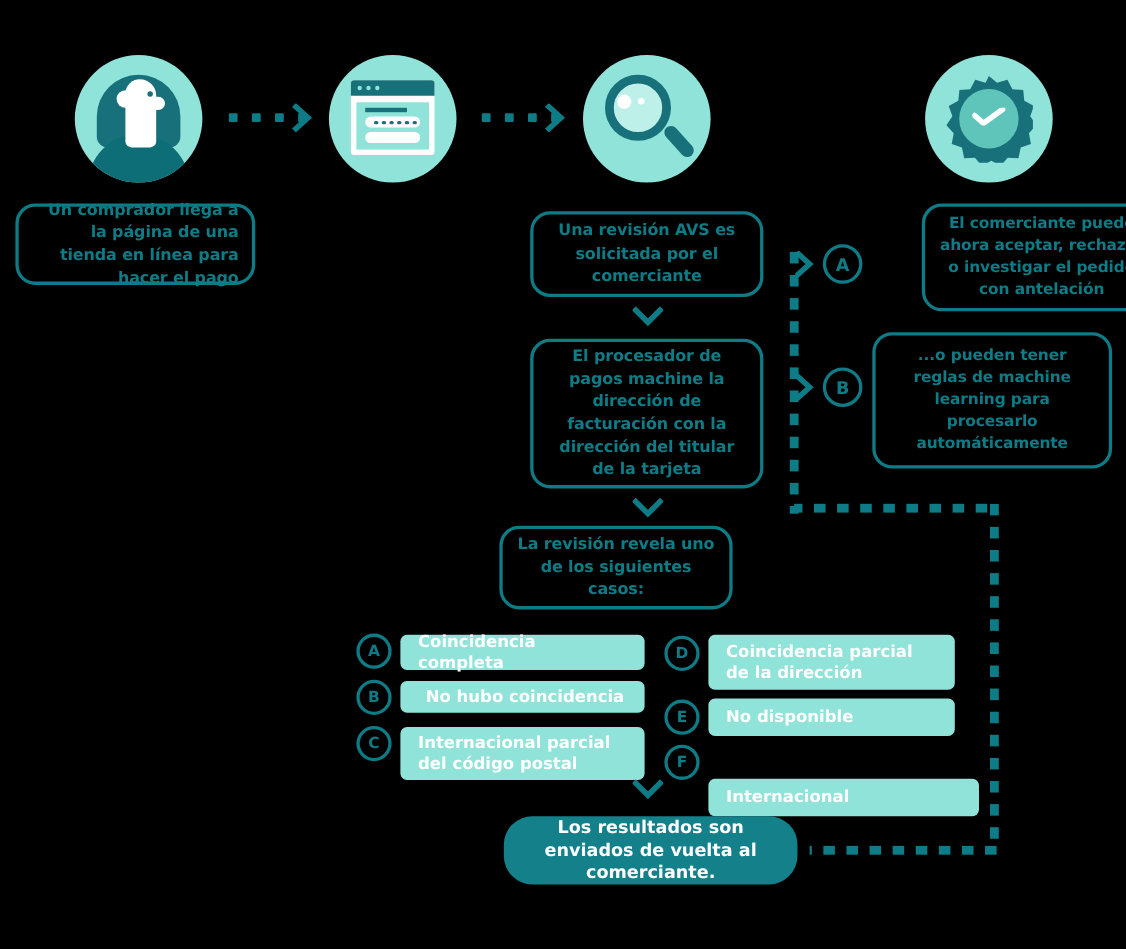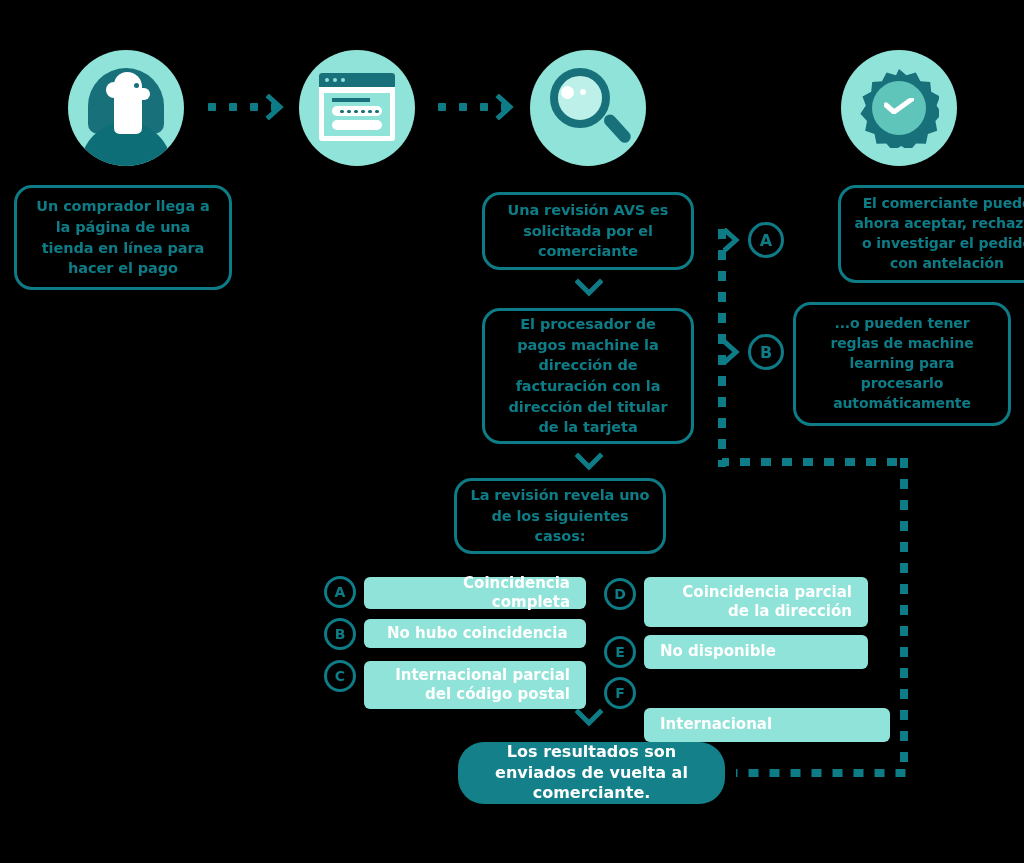--- a/index.html
+++ b/index.html
@@ -198,21 +198,21 @@
     position: absolute;
     background: #8FE3D8;
     border-radius: 6px;
     color: #FFFFFF;
     display: flex;
     align-items: center;
     font-weight: 700;
     font-size: 15px;
     line-height: 1.3;
     padding: 8px 16px;
-    text-align: right;
+    text-align: left;
   }
   .pill.dark {
     background: #13808A;
     border-radius: 26px;
     justify-content: center;
     text-align: center;
     font-size: 16px;
   }
 
   
@@ -322,21 +322,21 @@
       <svg width="80" height="80" viewBox="0 0 80 80">
         <polygon fill="#17707A" points="40,1 47.4,7.3 56.8,4.6 61.4,13.2 71.2,13.9 72.2,23.7 80.9,28.4 77.6,37.6 83,45.8 76.4,53.1 78.2,62.8 68.9,66.1 66.9,75.8 57.1,75.4 50.7,82.9 42.2,78.1 33.7,82.9 27.3,75.4 17.5,75.8 15.5,66.1 6.2,62.8 8,53.1 1.4,45.8 6.8,37.6 3.5,28.4 12.2,23.7 13.2,13.9 23,13.2 27.6,4.6 37,7.3"></polygon>
       </svg>
       <div class="badge-inner"></div>
       <svg class="badge-check" viewBox="0 0 30 16">
         <polyline points="2,7 10,14 28,1" fill="none" stroke="#FFFFFF" stroke-width="5" stroke-linecap="round" stroke-linejoin="round"></polyline>
       </svg>
     </div>
   </div>
 
-  <div class="obox" style="left:14px; top:185px; width:218px; height:105px;">Un comprador llega a la página de una tienda en línea para hacer el pago</div>
+  <div class="obox" style="left:14px; top:185px; width:218px; height:74px;text-align:right;">Un comprador llega a la página de una tienda en línea para hacer el pago</div>
 
 
   <div class="obox" style="left:482px; top:192px; width:212px; height:78px;">Una revisión AVS es solicitada por el comerciante</div>
 
   <div class="obox" style="left:838px; top:185px; width:218px; height:98px; font-size:14px;">El comerciante puede ahora aceptar, rechazar o investigar el pedido con antelación</div>
 
   <div class="obox" style="left:793px; top:302px; width:218px; height:124px; font-size:14px;">...o pueden tener reglas de machine learning para procesarlo automáticamente</div>
 
   <div class="lmark big" style="left:748px; top:222px;">A</div>
   <div class="lmark big" style="left:748px; top:334px;">B</div>

